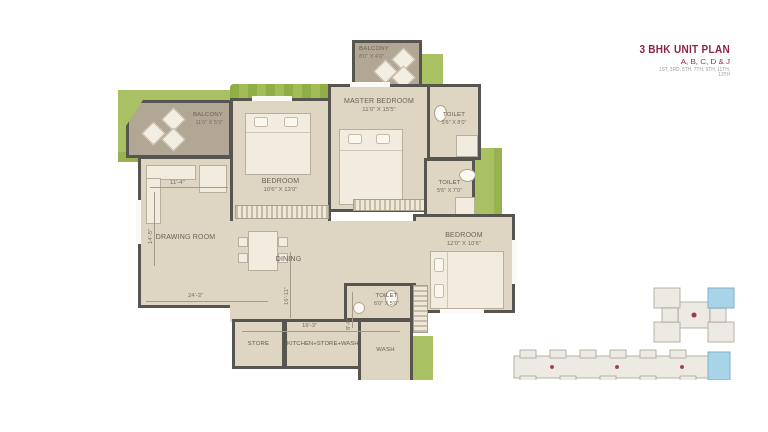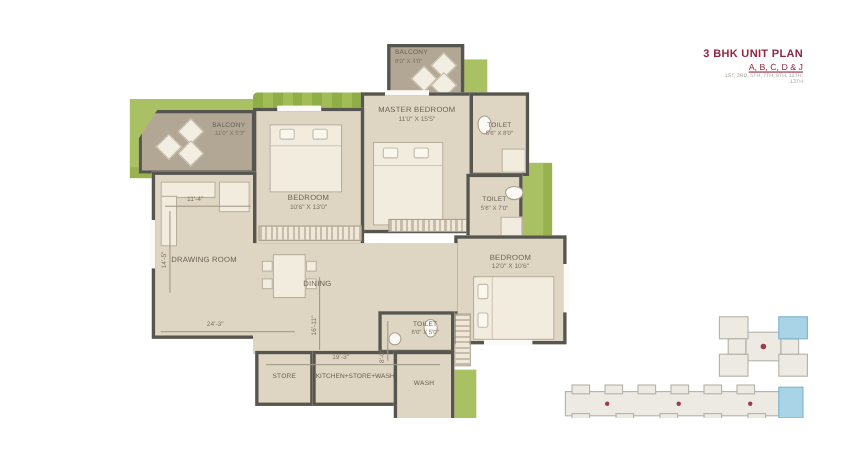--- a/index.html
+++ b/index.html
@@ -24,21 +24,21 @@
   .sofa,.table,.chair,.tray{position:absolute;background:#f2ecdf;border:1px solid #b8ae9c;}
   .chair{width:8px;height:8px;}
   .wc{position:absolute;width:11px;height:15px;background:#fbf9f4;border:1px solid #a89f8d;border-radius:50%/45% 45% 55% 55%;}
   .basin{position:absolute;width:10px;height:10px;border-radius:50%;background:#fbf9f4;border:1px solid #a89f8d;}
   .window{position:absolute;background:#fbfaf7;z-index:4;}
   .dimline{position:absolute;background:#a39a8a;z-index:5;}
   .dimtxt{position:absolute;font-size:6px;color:#7c7365;white-space:nowrap;z-index:5;}
   .vert{transform:rotate(-90deg);transform-origin:left top;}
   .titleblock{position:absolute;left:638px;top:44px;width:92px;text-align:right;z-index:6;}
   .tb-title{font-size:10px;font-weight:bold;color:#8e2643;letter-spacing:.3px;}
-  .tb-sub{font-size:8px;color:#8e2643;margin-top:2px;text-decoration:underline;}
+  .tb-sub{font-size:8px;color:#8e2643;margin-top:2px;}
   .tb-floors{font-size:6px;color:#a9a49c;margin-top:1px;transform:scale(.8);transform-origin:right top;}
   .keyplan{position:absolute;z-index:6;}
 </style>
 </head>
 <body>
 
 <div id="canvas">
 
   <div class="green" style="left:118px;top:90px;width:196px;height:72px;box-shadow:inset 0 -10px 0 #97b24e;"></div>
   <div class="hedge" style="left:230px;top:84px;width:102px;height:16px;"></div>

